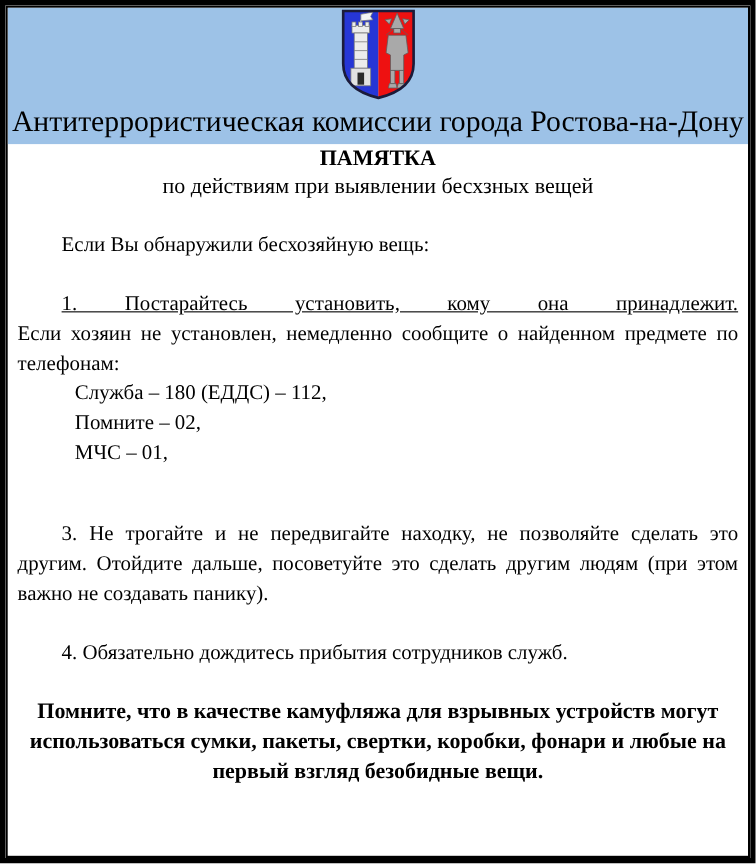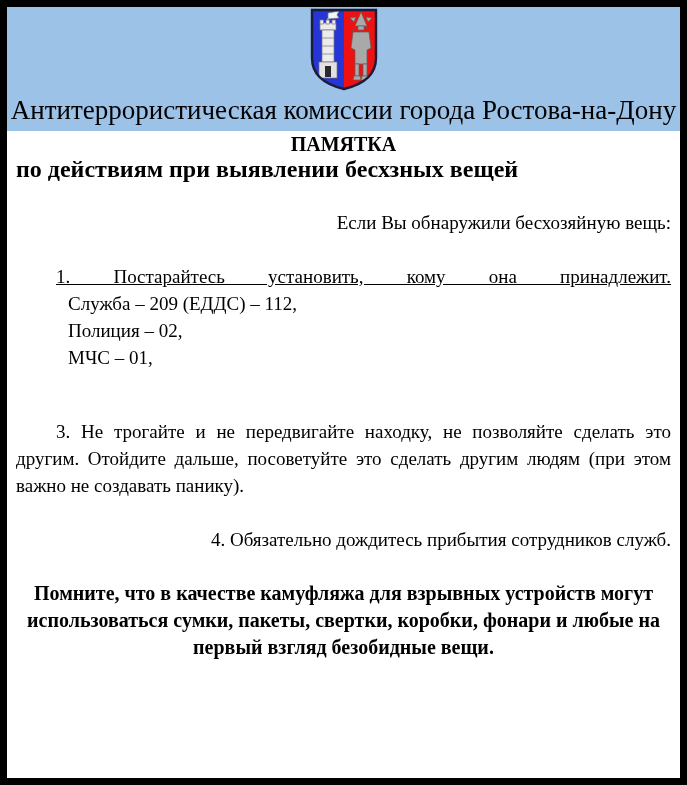--- a/index.html
+++ b/index.html
@@ -48,26 +48,27 @@
     line-height: 27px;
   }
   .memo-title {
     margin-top: 1px;
     text-align: center;
     font-weight: bold;
     font-size: 20px;
     line-height: 24px;
   }
   .memo-subtitle {
-    font-weight: bold;
-    font-size: 24px;
+    text-align: center;
+    font-weight: normal;
+    font-size: 20px;
     line-height: 26px;
   }
   .para { margin: 27px 0 0 0; }
-  .indent { text-indent: 40px; text-align: right; }
+  .indent { text-indent: 40px; }
   .just { text-align: justify; margin-top: 47px; }
   .just-force { text-align: justify; text-align-last: justify; text-decoration: underline; }
   .phones { margin: 0; padding: 0; list-style: none; }
   .phones li { padding-left: 52px; }
   .warning {
     margin-top: 27px;
     text-align: center;
     font-weight: bold;
     font-size: 20px;
     line-height: 27px;
@@ -125,24 +126,25 @@
       <div class="header-title">Антитеррористическая комиссии города Ростова-на-Дону</div>
     </div>
 
     <div class="body">
       <div class="memo-title">ПАМЯТКА</div>
       <div class="memo-subtitle">по действиям при выявлении бесхзных вещей</div>
 
       <p class="para indent">Если Вы обнаружили бесхозяйную вещь:</p>
 
       <p class="para indent just-force">1. Постарайтесь установить, кому она принадлежит.</p>
+      <p class="just" style="margin:0">Если хозяин не установлен, немедленно сообщите о найденном предмете по телефонам:</p>
 
       <ul class="phones">
-        <li>Служба – 209 (ЕДДС) – 112,</li>
-        <li>Полиция – 02,</li>
+        <li>Служба – 180 (ЕДДС) – 112,</li>
+        <li>Помните – 02,</li>
         <li>МЧС – 01,</li>
       </ul>
 
 
       <p class="para indent just">3. Не трогайте и не передвигайте находку, не позволяйте сделать это другим. Отойдите дальше, посоветуйте это сделать другим людям (при этом важно не создавать панику).</p>
 
       <p class="para indent">4. Обязательно дождитесь прибытия сотрудников служб.</p>
 
       <p class="warning">Помните, что в качестве камуфляжа для взрывных устройств могут использоваться сумки, пакеты, свертки, коробки, фонари и любые на первый взгляд безобидные вещи.</p>
     </div>

